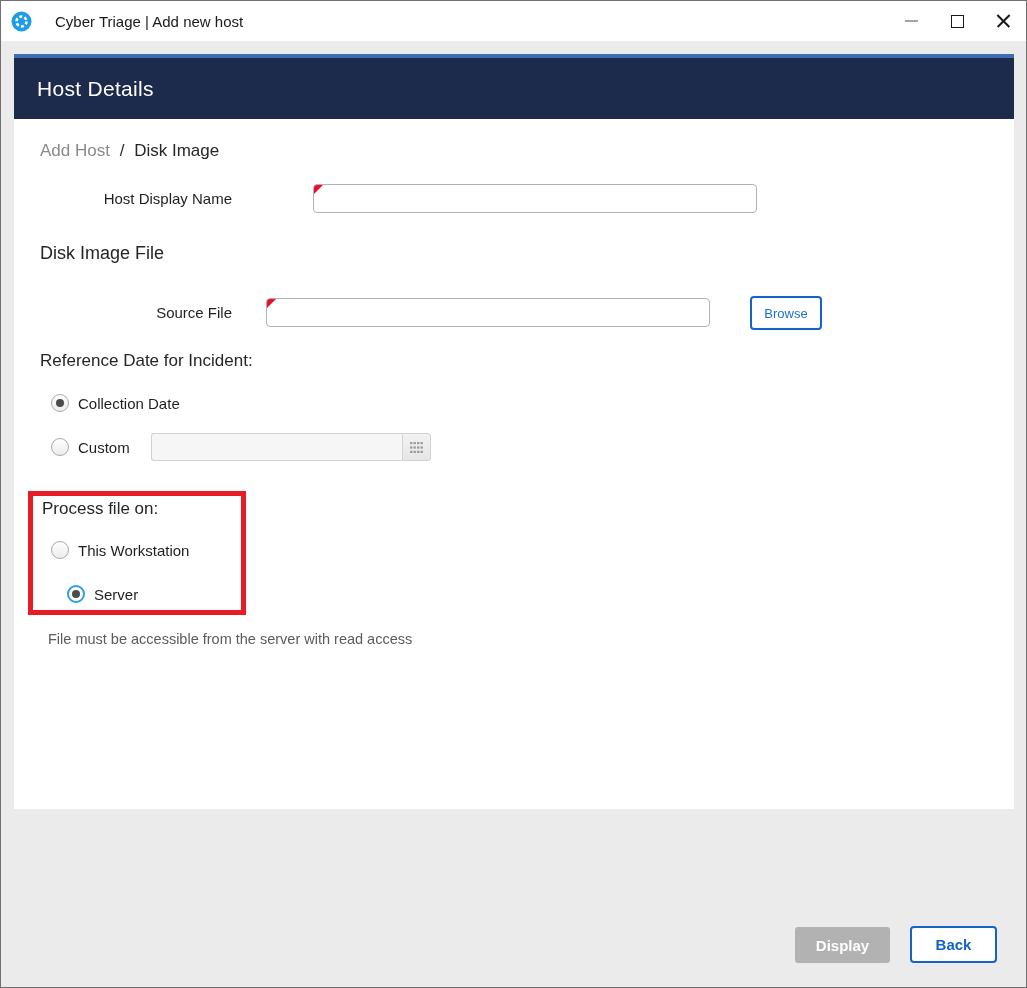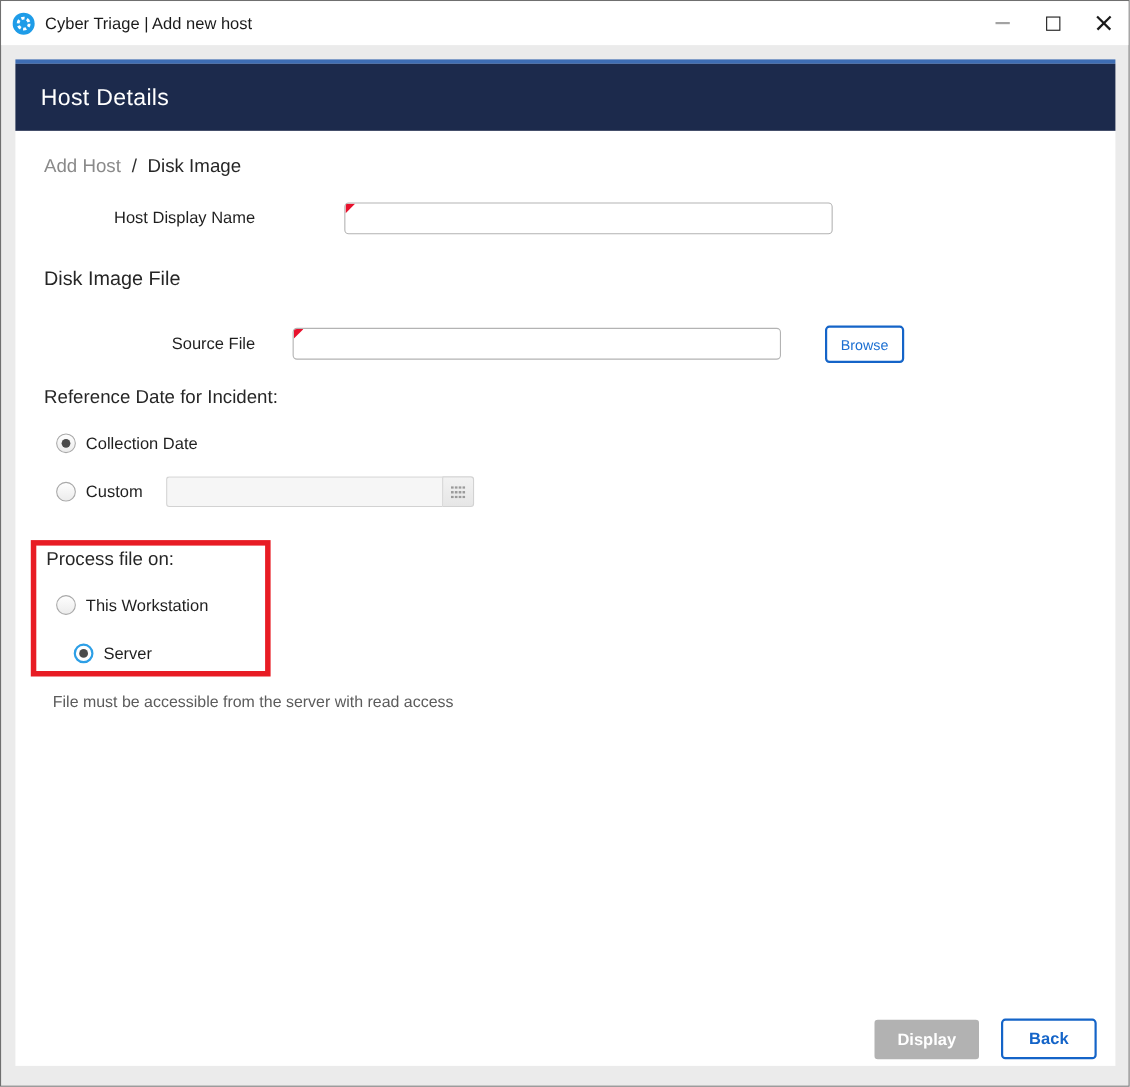--- a/index.html
+++ b/index.html
@@ -14,38 +14,38 @@
     overflow: hidden;
   }
 
   
   .titlebar {
     position: absolute; top: 0; left: 0; right: 0; height: 40px;
     background: #ffffff;
     display: flex; align-items: center;
   }
   .app-icon { margin-left: 10px; width: 21px; height: 21px; display:block; }
-  .window-title { margin-left: 9px; font-size: 15px; color: #1a1a1a; }
+  .window-title { margin-left: 23px; font-size: 15px; color: #1a1a1a; }
   .win-controls { position: absolute; right: 0; top: 0; height: 40px; display: flex; }
   .win-btn { width: 46px; height: 40px; display:flex; align-items:center; justify-content:center; background:transparent; border:none; cursor:pointer; }
   .min-glyph { width: 13px; height: 2px; background: #a3a3a3; }
   .max-glyph { width: 13px; height: 13px; border: 1.5px solid #1a1a1a; background: #fff; }
   .close-glyph { position: relative; width: 15px; height: 15px; }
   .close-glyph::before, .close-glyph::after {
     content:""; position:absolute; left:-1px; top:6.5px; width:17px; height:1.6px; background:#1a1a1a;
   }
   .close-glyph::before { transform: rotate(45deg); }
   .close-glyph::after  { transform: rotate(-45deg); }
 
   
   .panel { position: absolute; left: 13px; top: 53px; width: 1000px; height: 915px; }
   .accent-line { height: 4px; background: #3e6db3; }
   .header-band { height: 61px; background: #1c2a4c; display: flex; align-items: center; padding-left: 23px; }
   .page-title { color: #ffffff; font-size: 21px; font-weight: 400; letter-spacing: .3px; }
-  .content { position: relative; background: #ffffff; height: 850px; }
+  .content { position: relative; background: #ffffff; height: 690px; }
 
   
   .breadcrumb { position: absolute; left: 26px; top: 22px; font-size: 17px; }
   .crumb-parent { color: #8a8a8a; }
   .crumb-sep { color: #2e2e2e; margin: 0 5px; }
   .crumb-current { color: #262626; }
 
   
   .field-row { position: absolute; left: 0; display: flex; align-items: center; }
   .field-label { width: 234px; text-align: right; padding-right: 16px; font-size: 15px; color: #1f1f1f; }

